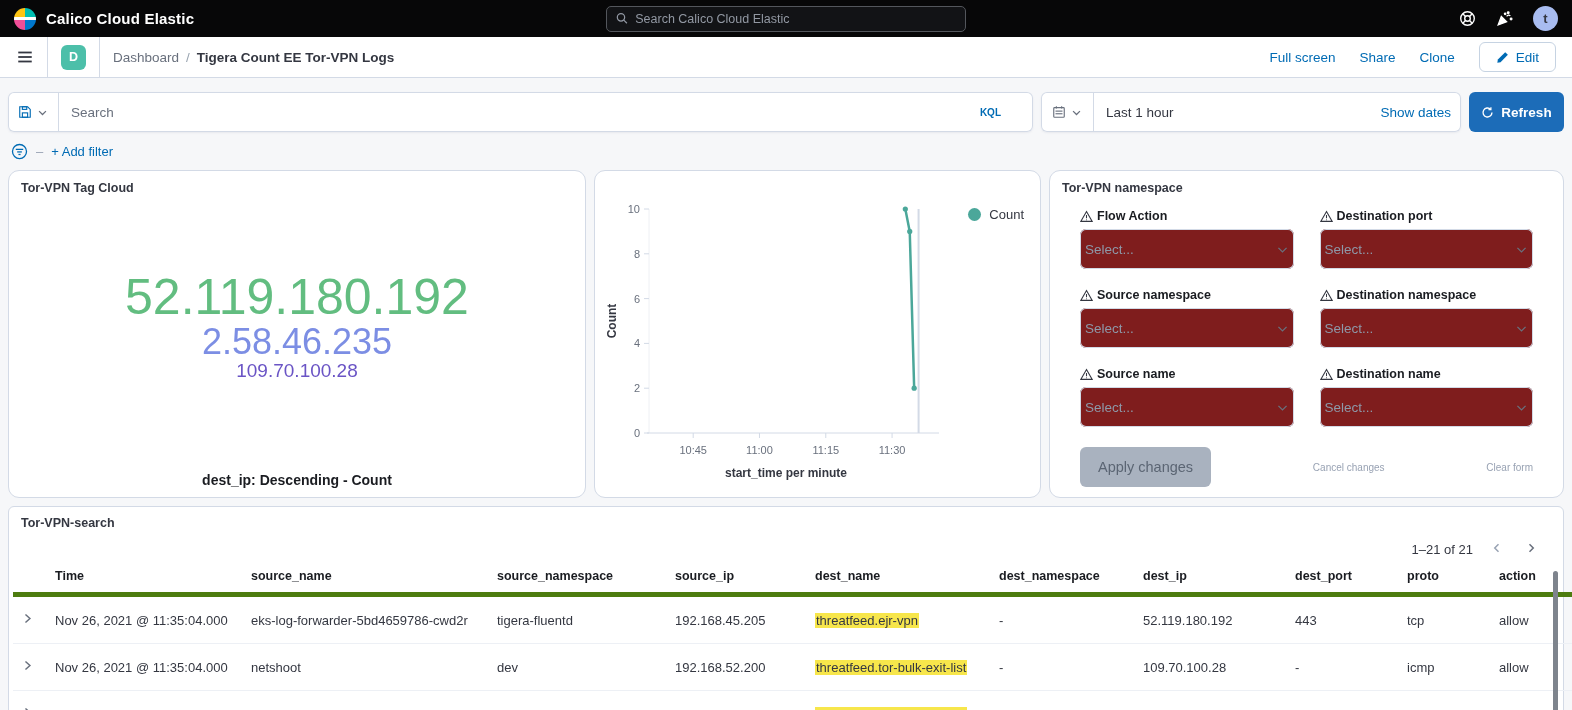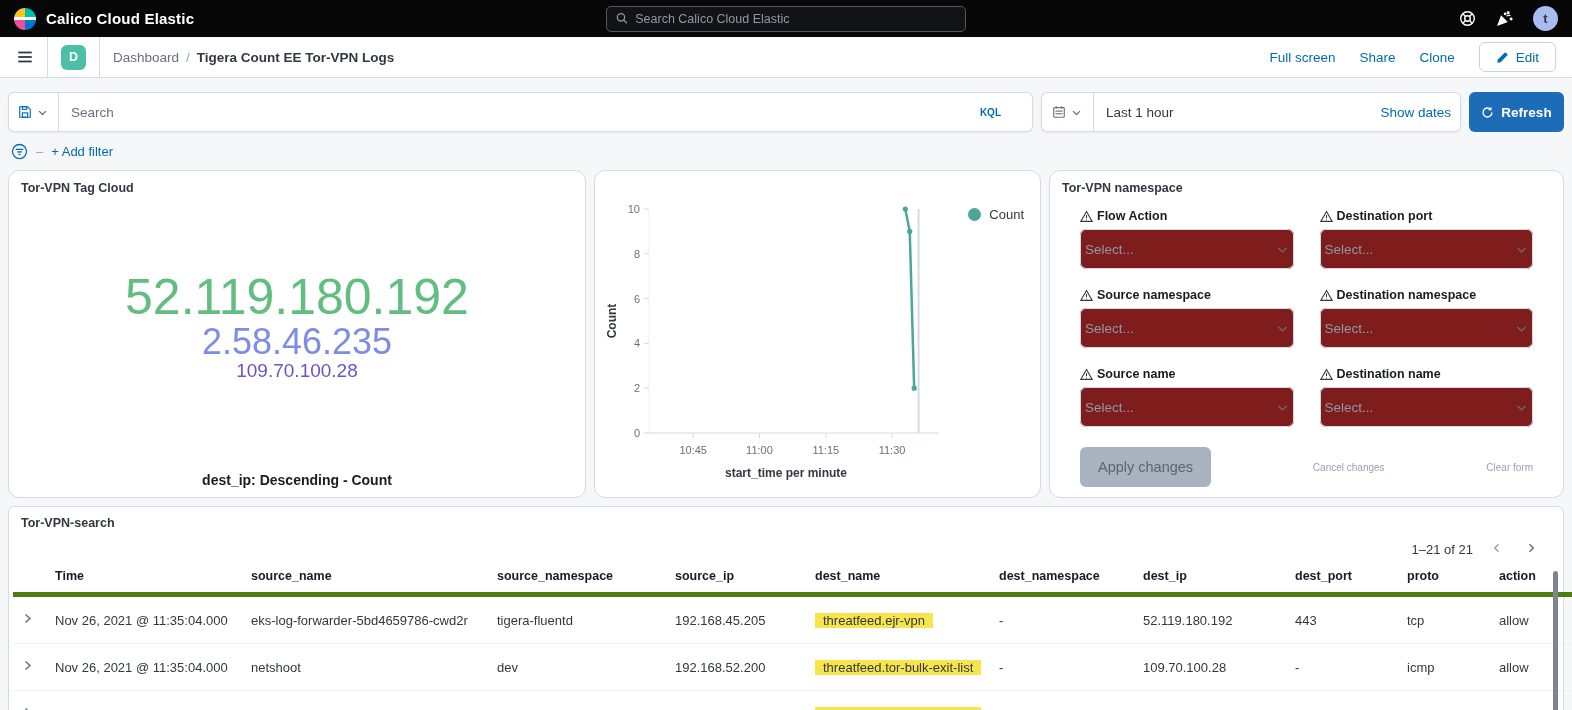--- a/index.html
+++ b/index.html
@@ -86,21 +86,21 @@
 
   
   .table-panel { margin:8px; background:#fff; border:1px solid #d3dae6; border-radius:6px; position:relative; height:240px; padding-top:9px; }
   .table-top { display:flex; justify-content:flex-end; align-items:center; gap:14px; padding:10px 22px 4px 0; }
   .pager-label { font-size:13px; color:#343741; }
   .pager-btn { background:none; border:none; cursor:pointer; padding:2px 4px; }
   .logtable { width:calc(100% - 10px); margin-left:4px; border-collapse:collapse; table-layout:fixed; }
   .logtable th { text-align:left; font-size:12.5px; font-weight:700; color:#1a1c21; padding:6px 8px 9px 8px; border-bottom:5px solid #4d7c0f; }
   .logtable td { font-size:13px; color:#343741; padding:15px 8px; border-bottom:1px solid #edf0f5; white-space:nowrap; overflow:hidden; }
   .expander { cursor:pointer; }
-  .hl { background:#f7e64b; padding:0 8px;text-align:right; }
+  .hl { background:#f7e64b; padding:0 1px;text-align:right; }
   .v-scrollbar { position:absolute; right:5px; top:64px; bottom:3px; width:5px; background:#7e848d; border-radius:3px; }
 </style>
 </head>
 <body>
 
 <div class="topbar">
   <div class="logo"></div>
   <div class="apptitle">Calico Cloud Elastic</div>
   <div class="topbar-search">
     <svg width="13" height="13" viewBox="0 0 16 16" fill="none" stroke="#9298a3" stroke-width="1.6">

